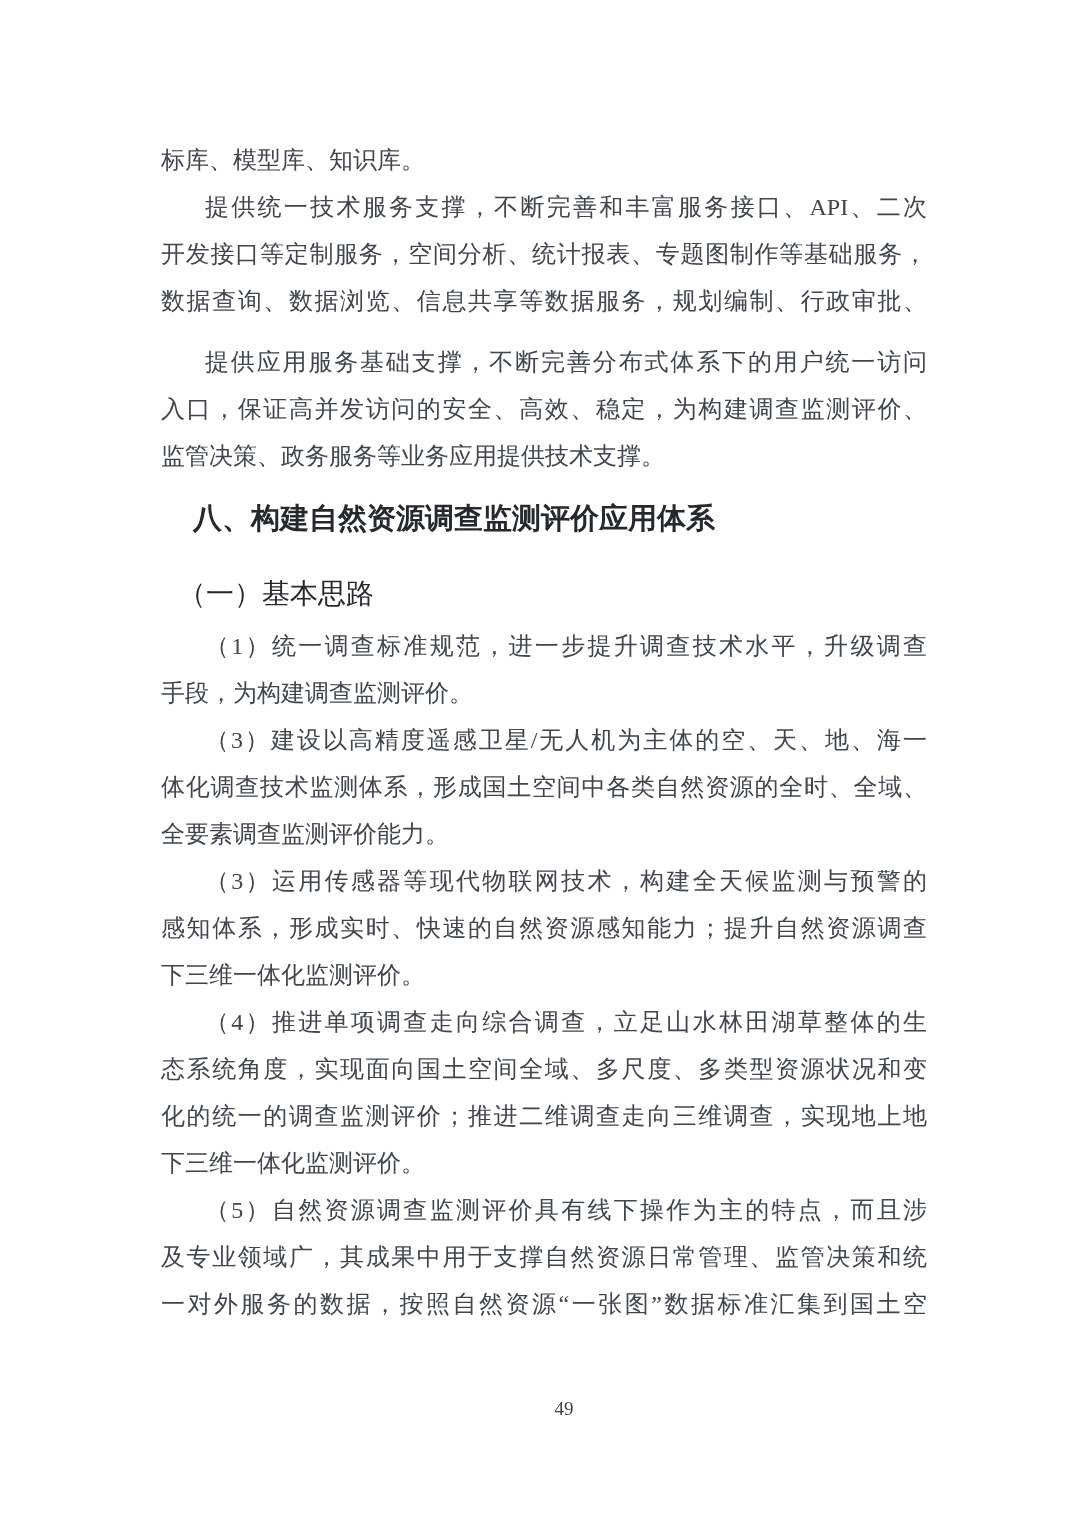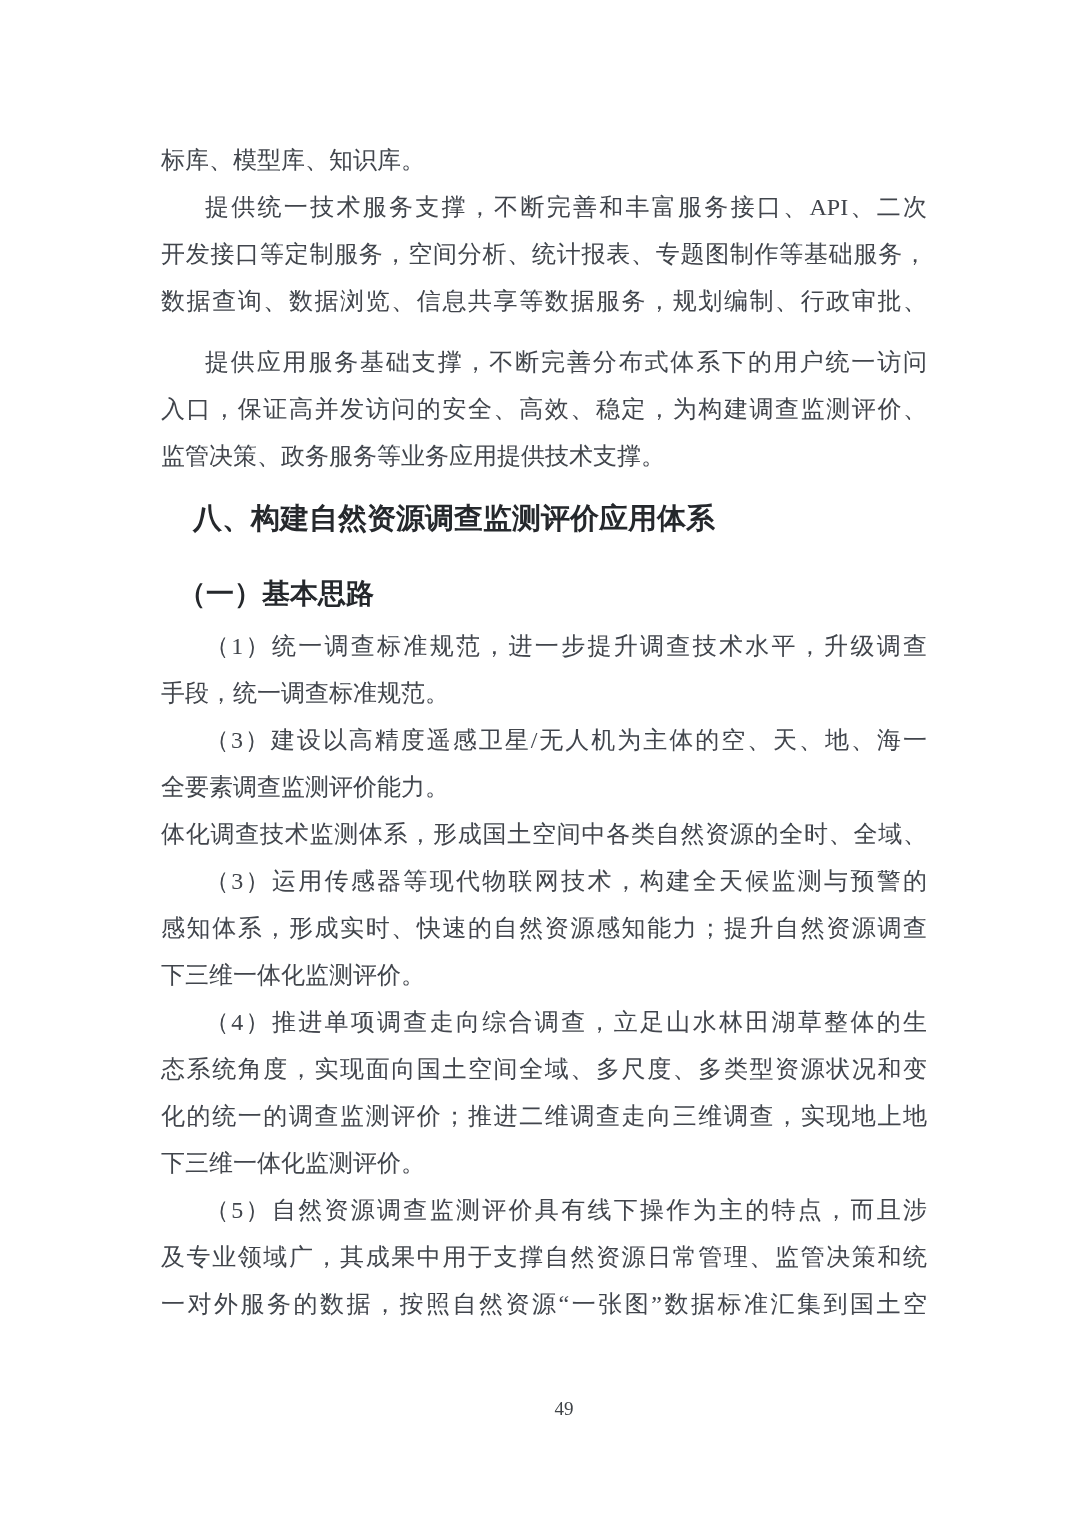--- a/index.html
+++ b/index.html
@@ -52,21 +52,21 @@
     font-size: 29px;
     color: var(--heading-text, #25282c);
   }
   .subheading {
     margin-top: 28px;
     margin-bottom: 6px;
     padding-left: 17px;
     height: 47px;
     line-height: 47px;
     font-family: "Liberation Sans", "DejaVu Sans", sans-serif;
-    font-weight: 700;
+    font-weight: 400;
     font-size: 28px;
     color: var(--heading-text, #25282c);
   }
   .page-number {
     position: absolute;
     top: 1396px;
     left: 0;
     right: 0;
     text-align: center;
     font-size: 19px;
@@ -83,24 +83,24 @@
       <div class="line">标库、模型库、知识库。</div>
       <div class="line just indent">提供统一技术服务支撑，不断完善和丰富服务接口、API、二次</div>
       <div class="line just">开发接口等定制服务，空间分析、统计报表、专题图制作等基础服务，</div>
       <div class="line just">数据查询、数据浏览、信息共享等数据服务，规划编制、行政审批、</div>
       <div class="line just indent gap-para">提供应用服务基础支撑，不断完善分布式体系下的用户统一访问</div>
       <div class="line just">入口，保证高并发访问的安全、高效、稳定，为构建调查监测评价、</div>
       <div class="line">监管决策、政务服务等业务应用提供技术支撑。</div>
       <div class="heading">八、构建自然资源调查监测评价应用体系</div>
       <div class="subheading">（一）基本思路</div>
       <div class="line just indent">（1）统一调查标准规范，进一步提升调查技术水平，升级调查</div>
-      <div class="line">手段，统一调查标准规范。</div>
+      <div class="line">手段，为构建调查监测评价。</div>
       <div class="line just indent">（3）建设以高精度遥感卫星/无人机为主体的空、天、地、海一</div>
+      <div class="line just">体化调查技术监测体系，形成国土空间中各类自然资源的全时、全域、</div>
       <div class="line">全要素调查监测评价能力。</div>
-      <div class="line just">体化调查技术监测体系，形成国土空间中各类自然资源的全时、全域、</div>
       <div class="line just indent">（3）运用传感器等现代物联网技术，构建全天候监测与预警的</div>
       <div class="line just">感知体系，形成实时、快速的自然资源感知能力；提升自然资源调查</div>
       <div class="line">下三维一体化监测评价。</div>
       <div class="line just indent">（4）推进单项调查走向综合调查，立足山水林田湖草整体的生</div>
       <div class="line just">态系统角度，实现面向国土空间全域、多尺度、多类型资源状况和变</div>
       <div class="line just">化的统一的调查监测评价；推进二维调查走向三维调查，实现地上地</div>
       <div class="line">下三维一体化监测评价。</div>
       <div class="line just indent">（5）自然资源调查监测评价具有线下操作为主的特点，而且涉</div>
       <div class="line just">及专业领域广，其成果中用于支撑自然资源日常管理、监管决策和统</div>
       <div class="line just">一对外服务的数据，按照自然资源“一张图”数据标准汇集到国土空</div>

